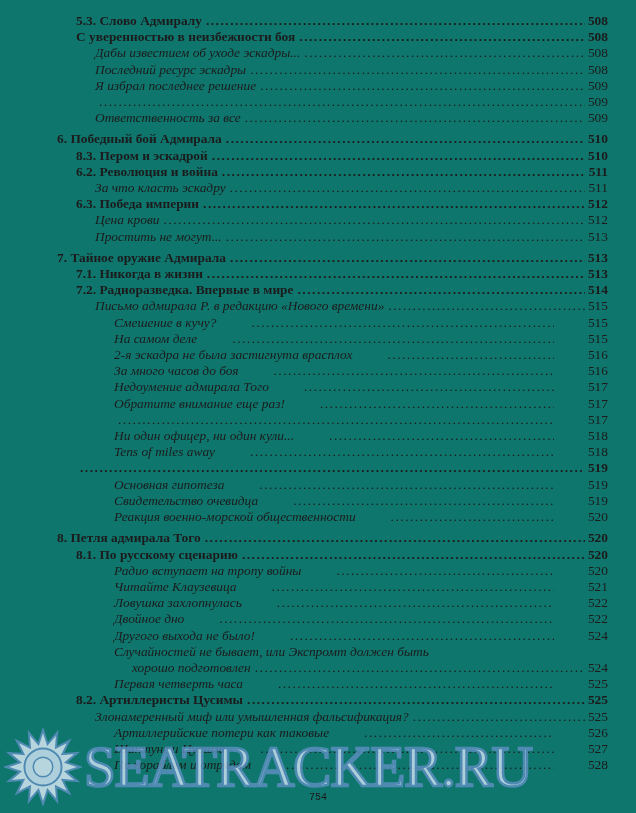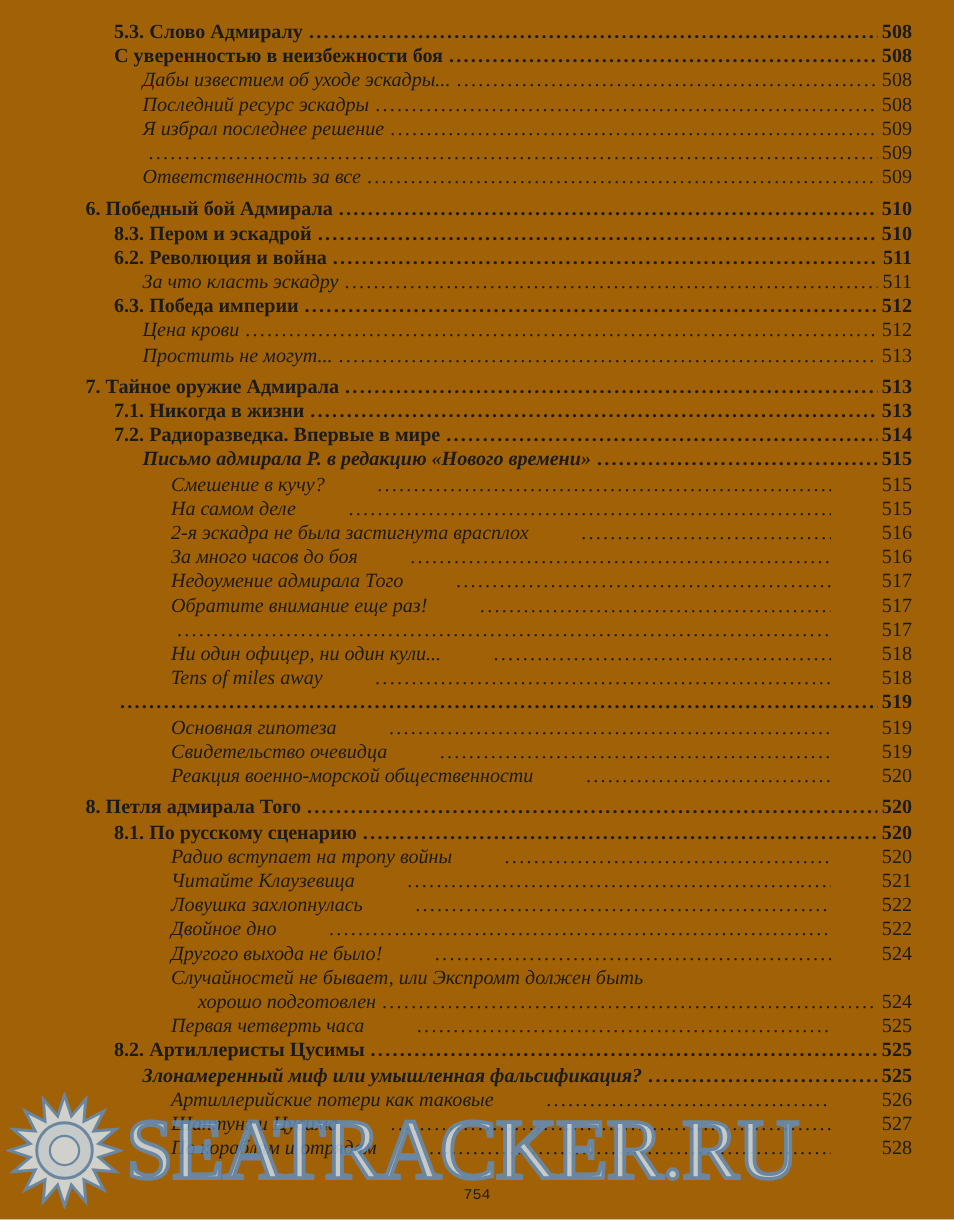--- a/index.html
+++ b/index.html
@@ -11,21 +11,21 @@
     width: 636px;
     height: 813px;
     position: relative;
     overflow: hidden;
     font-family: "Liberation Serif", "DejaVu Serif", serif;
     color: var(--ink, #1b1b1b);
   }
   .page {
     position: absolute;
     inset: 0;
-    background: #a16207;
+    background: #0f766e;
   }
   .toc {
     position: absolute;
     top: 13px;
     left: 0;
     right: 0;
     padding-left: 57px;
     padding-right: 28px;
     z-index: 1;
   }
@@ -36,21 +36,21 @@
     font-size: 13.4px;
     white-space: nowrap;
   }
   .row.lvl0 { padding-left: 0;   margin-top: 5px; }
   .row.lvl1 { padding-left: 19px; }
   .row.lvl2 { padding-left: 38px; }
   .row.lvl3 { padding-left: 57px; gap: 31px; }
   .row.lvl4 { padding-left: 75px; }
   .bold       { font-weight: 700; }
   .italic     { font-style: italic; justify-content: center; }
-  .bolditalic { font-weight: 700; font-style: italic; justify-content: center; }
+  .bolditalic { font-weight: 400; font-style: italic; justify-content: center; }
   .txt { white-space: nowrap; flex: 0 0 auto; }
   .dots {
     flex: 1 1 auto;
     overflow: hidden;
     white-space: nowrap;
     margin: 0 3px 0 4px;
     min-width: 8px;
   }
   .dots::after {
     content: "........................................................................................................................................................................................";

